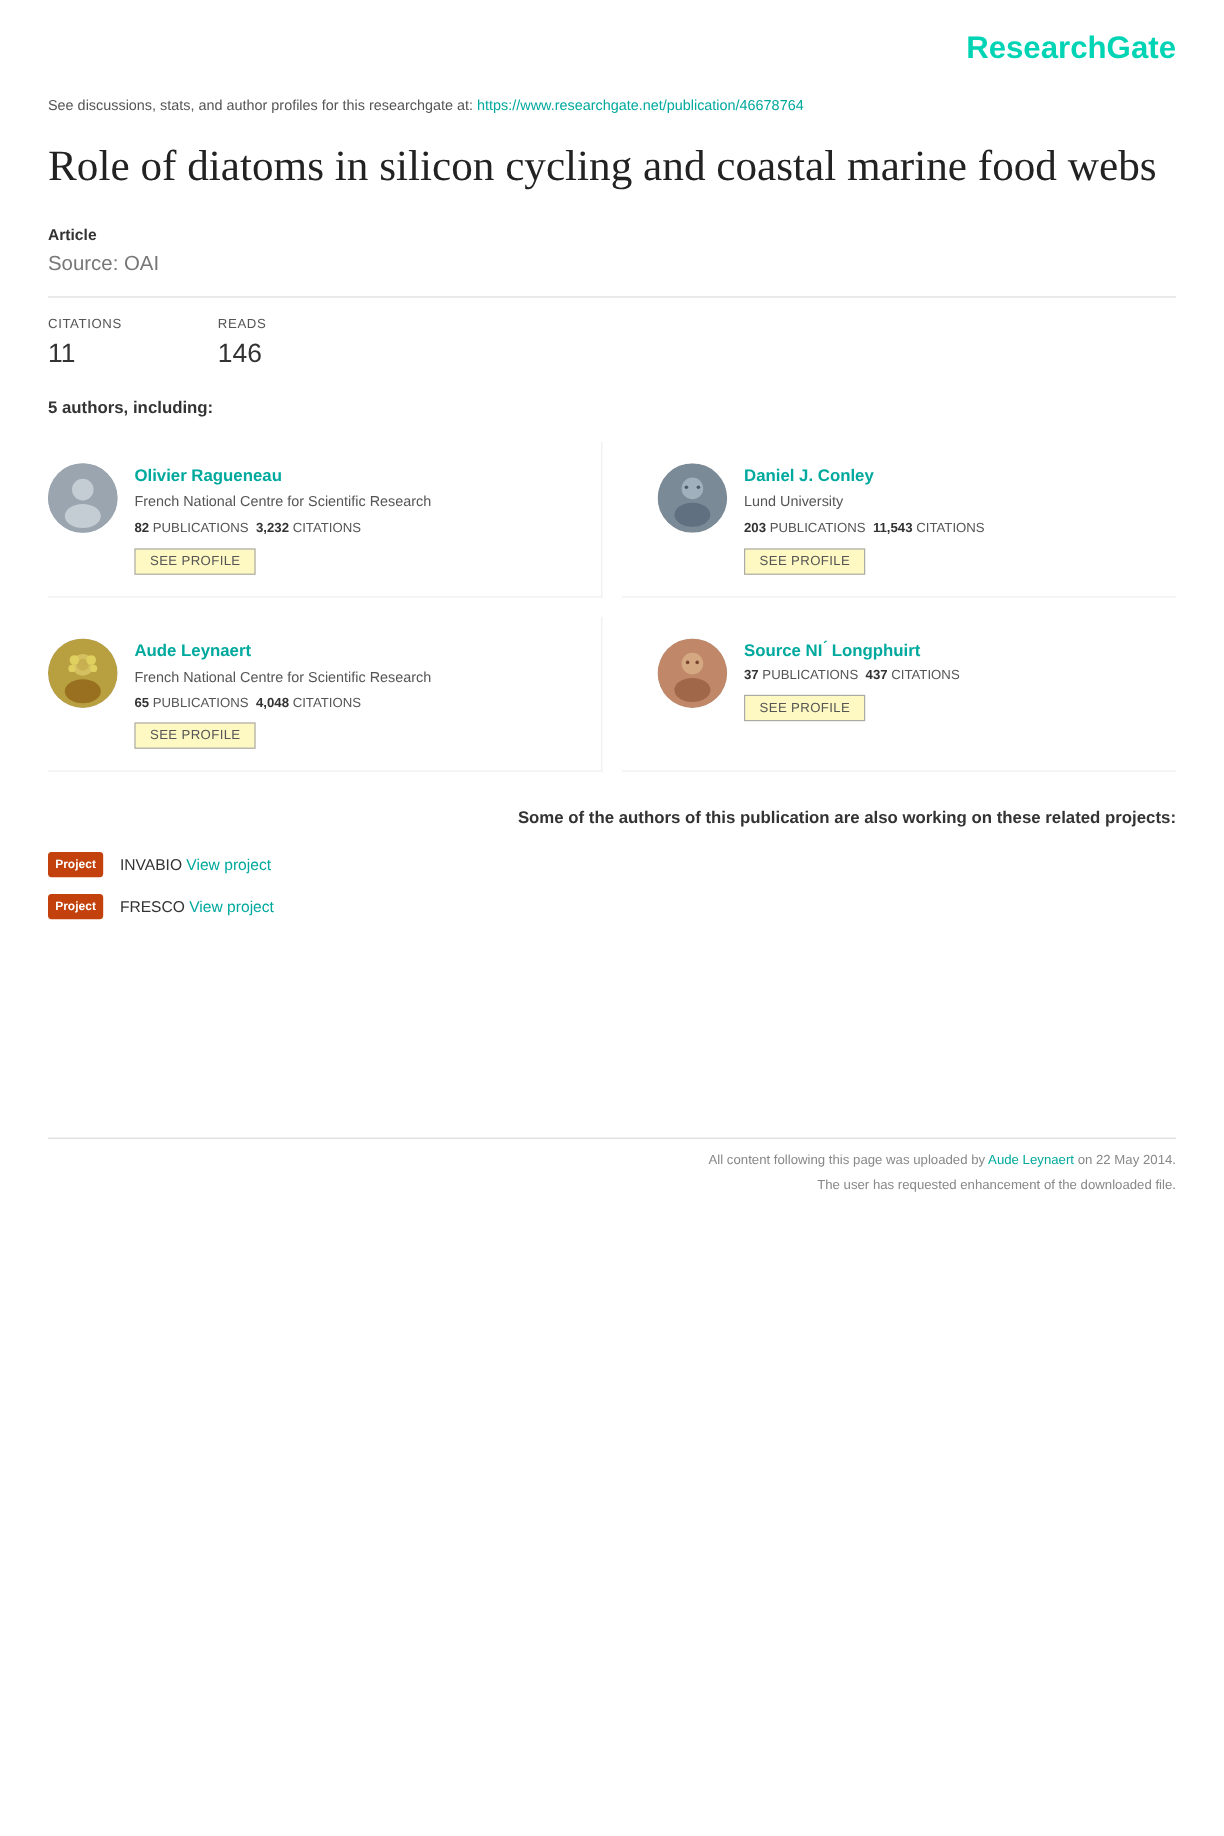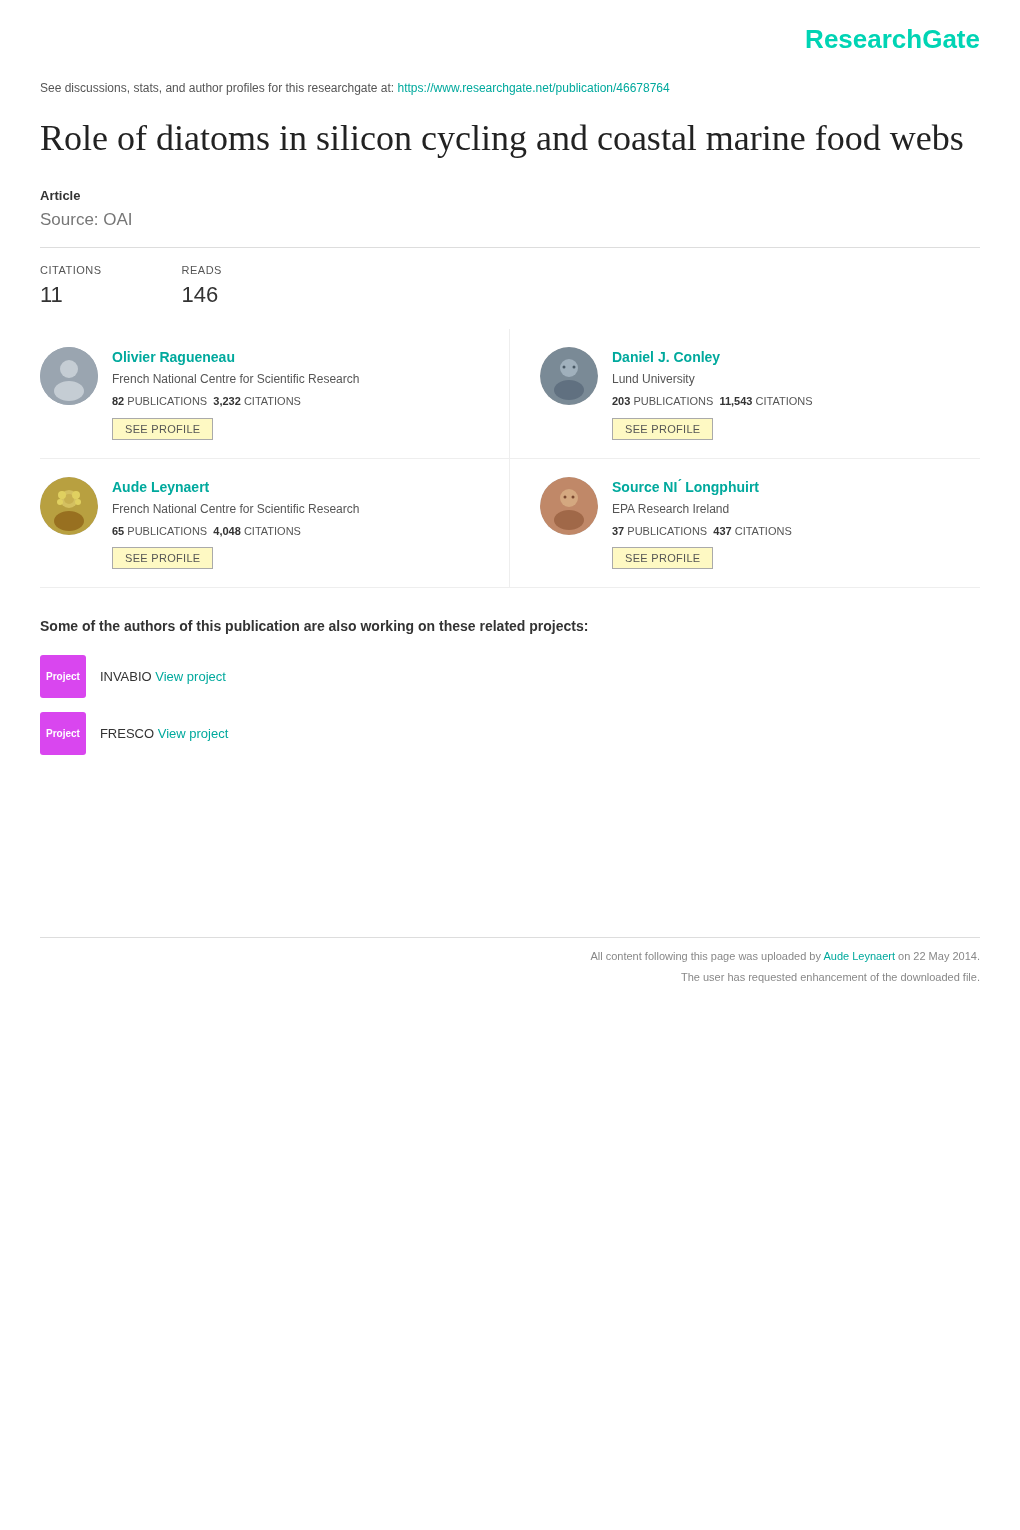--- a/index.html
+++ b/index.html
@@ -84,21 +84,21 @@
       font-family: Arial, sans-serif;
       font-weight: bold;
       margin-bottom: 18px;
     }
     .authors-heading span {
       font-weight: bold;
     }
     .authors-grid {
       display: grid;
       grid-template-columns: 1fr 1fr;
-      gap: 0;
+      gap: 16px;
     }
     .author-card {
       display: flex;
       align-items: flex-start;
       gap: 14px;
       padding: 18px 10px 18px 0;
       border-bottom: 1px solid #eee;
     }
     .author-card:nth-child(odd) {
       border-right: 1px solid #eee;
@@ -155,34 +155,35 @@
       cursor: pointer;
       background: #fef9c3;
       letter-spacing: 0.3px;
     }
     .related-projects-heading {
       font-size: 14px;
       font-family: Arial, sans-serif;
       font-weight: bold;
       margin-top: 28px;
       margin-bottom: 18px;
+      text-align: right;
     }
     .project-item {
       display: flex;
       align-items: center;
       gap: 14px;
       margin-bottom: 14px;
     }
     .project-badge {
-      background: #d946ef;
+      background: #c2410c;
       color: #fff;
       font-size: 10px;
       font-family: Arial, sans-serif;
       font-weight: bold;
-      padding: 14px 6px;
+      padding: 3px 6px;
       border-radius: 3px;
       flex-shrink: 0;
     }
     .project-text {
       font-size: 13px;
       font-family: Arial, sans-serif;
       color: #333;
     }
     .project-text a {
       color: #00a99d;
@@ -241,20 +242,23 @@
     <div class="stat-block">
       <div class="stat-label">CITATIONS</div>
       <div class="stat-value">11</div>
     </div>
     <div class="stat-block">
       <div class="stat-label">READS</div>
       <div class="stat-value">146</div>
     </div>
   </div>
 
+  <div class="authors-heading">
+    <span>5 authors, including:</span>
+  </div>
 
   <div class="authors-grid">
 
     <div class="author-card">
       <div class="author-avatar avatar-gray">
         <svg class="person-svg" viewBox="0 0 58 58" fill="none" xmlns="http://www.w3.org/2000/svg">
           <circle cx="29" cy="29" r="29" fill="#9aa5b0"></circle>
           <circle cx="29" cy="22" r="9" fill="#c5cdd4"></circle>
           <ellipse cx="29" cy="44" rx="15" ry="10" fill="#c5cdd4"></ellipse>
         </svg>
@@ -313,21 +317,20 @@
         <svg class="person-svg" viewBox="0 0 58 58" fill="none" xmlns="http://www.w3.org/2000/svg">
           <circle cx="29" cy="29" r="29" fill="#c08868"></circle>
           <circle cx="29" cy="21" r="9" fill="#d4a880"></circle>
           <ellipse cx="29" cy="43" rx="15" ry="10" fill="#a06848"></ellipse>
           <circle cx="25" cy="20" r="1.5" fill="#7a4830"></circle>
           <circle cx="33" cy="20" r="1.5" fill="#7a4830"></circle>
         </svg>
       </div>
       <div class="author-info">
         <div class="author-name">Source NI ́ Longphuirt</div>
-        <div class="author-institution">EPA Research Ireland</div>
         <div class="author-stats"><strong>37</strong> PUBLICATIONS &nbsp;<strong>437</strong> CITATIONS</div>
         <button class="see-profile-btn">SEE PROFILE</button>
       </div>
     </div>
 
   </div>
 
   <div class="related-projects-heading">Some of the authors of this publication are also working on these related projects:</div>
 
   <div class="project-item">

